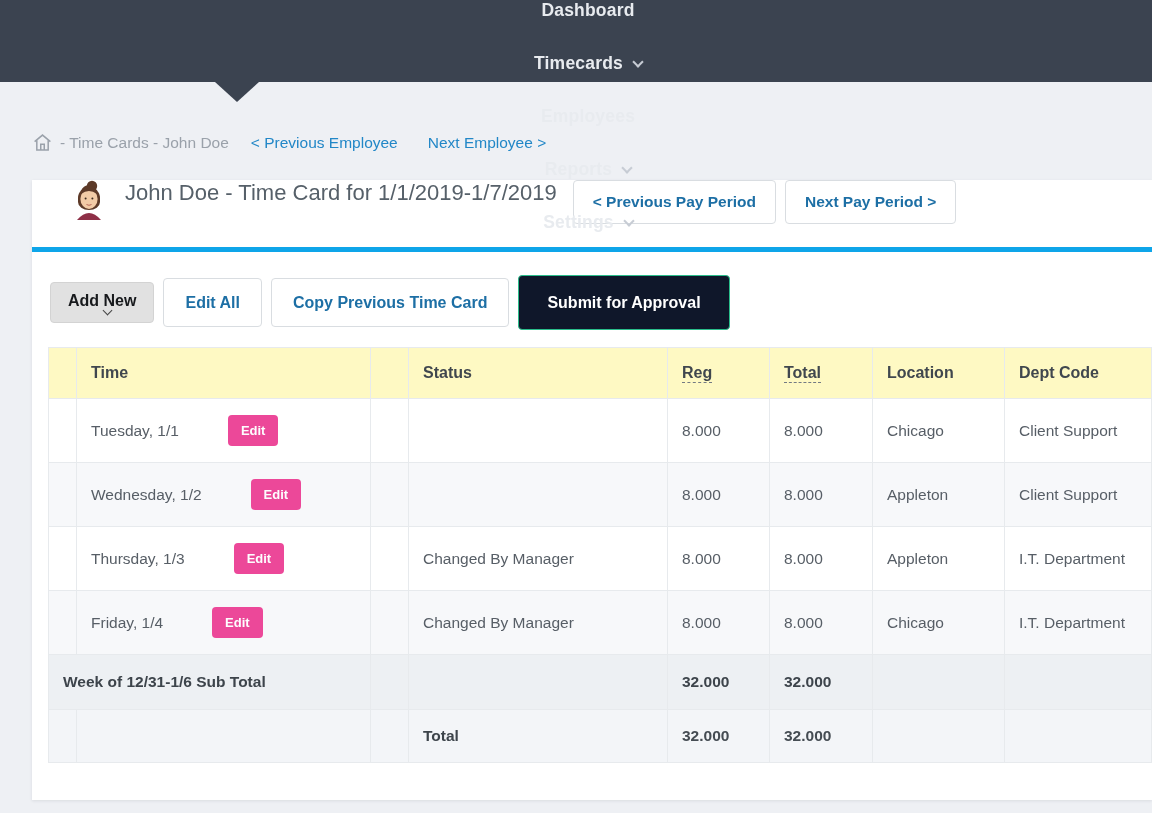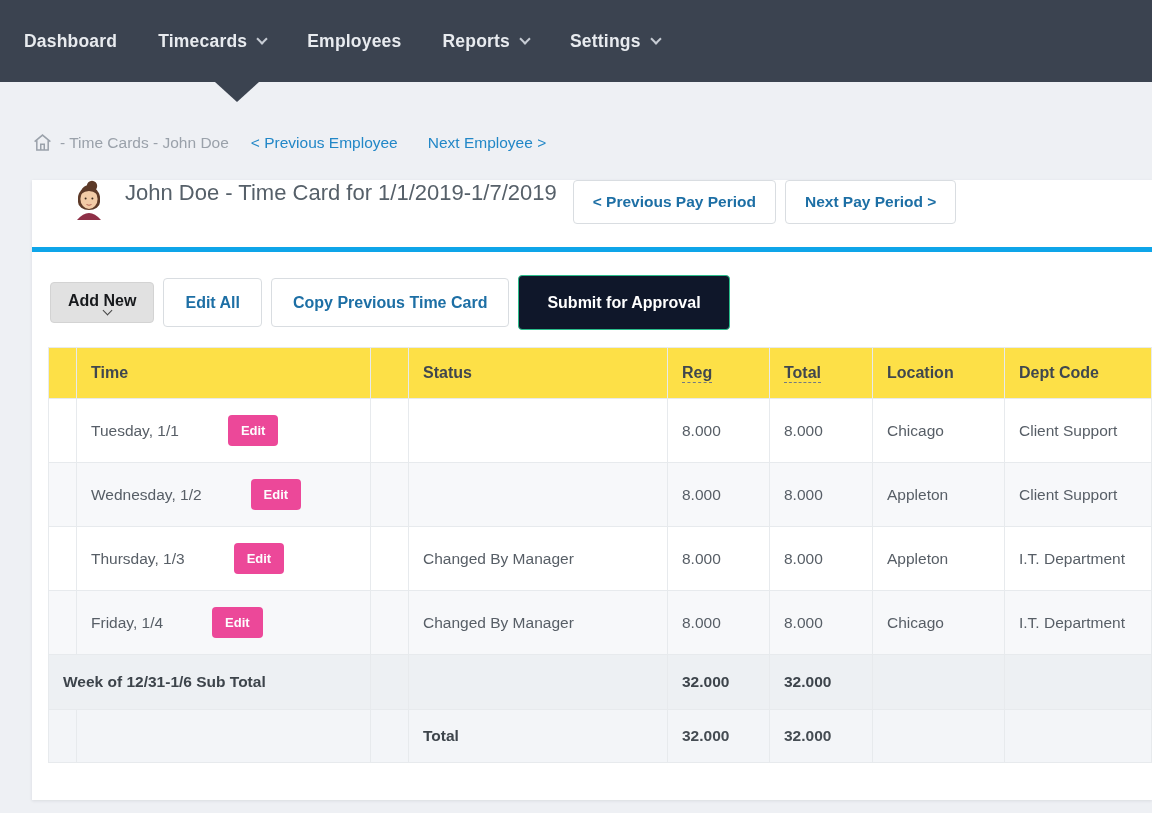--- a/index.html
+++ b/index.html
@@ -11,21 +11,22 @@
   }
 
   
   .navbar {
     position:relative;
     height:82px;
     background:#3b4350;
     display:flex;
     align-items:center;
     padding-left:24px;
-    gap:41px;
+    gap:32px;
+    flex-direction:column;
   }
   .nav-item {
     color:#e8ebef;
     font-size:17.5px;
     font-weight:700;
     letter-spacing:.2px;
     display:flex;
     align-items:center;
     cursor:pointer;
     white-space:nowrap;
@@ -158,21 +159,21 @@
     table-layout:fixed;
     font-size:15.5px;
   }
   .tc-table th, .tc-table td {
     border:1px solid #e7eaed;
     padding:0 14px;
     text-align:left;
     vertical-align:middle;
   }
   .tc-table th {
-    background:#fde047;
+    background:#fef9c3;
     height:51px;
     font-size:16px;
     font-weight:700;
     color:#40474e;
   }
   .tc-table td { height:64px; color:#575e66; }
   .dashed-u { border-bottom:1px dashed #737a82; padding-bottom:1px; }
   tr.stripe td { background:#f7f8fa; }
   .day-cell { display:flex; align-items:center;gap:38px; }
   .btn-edit {

